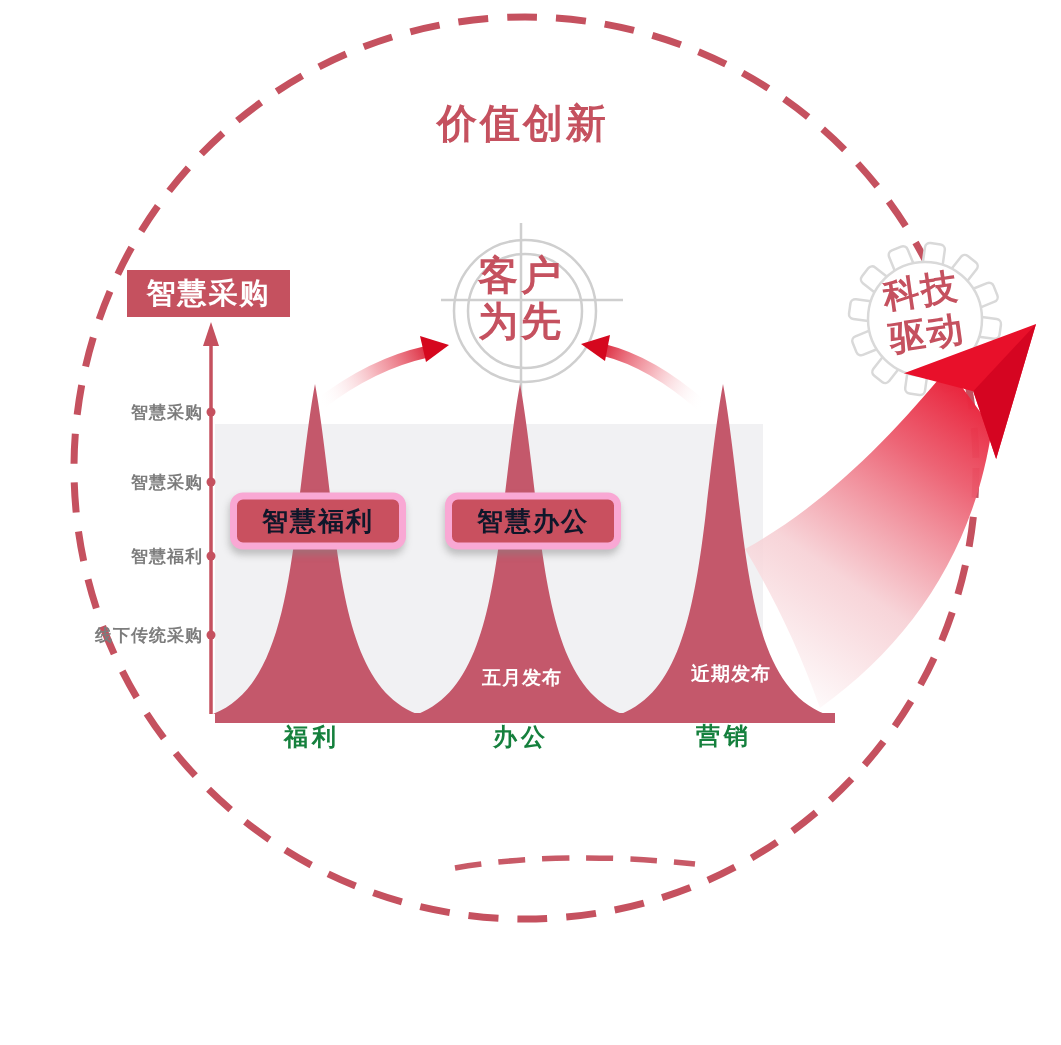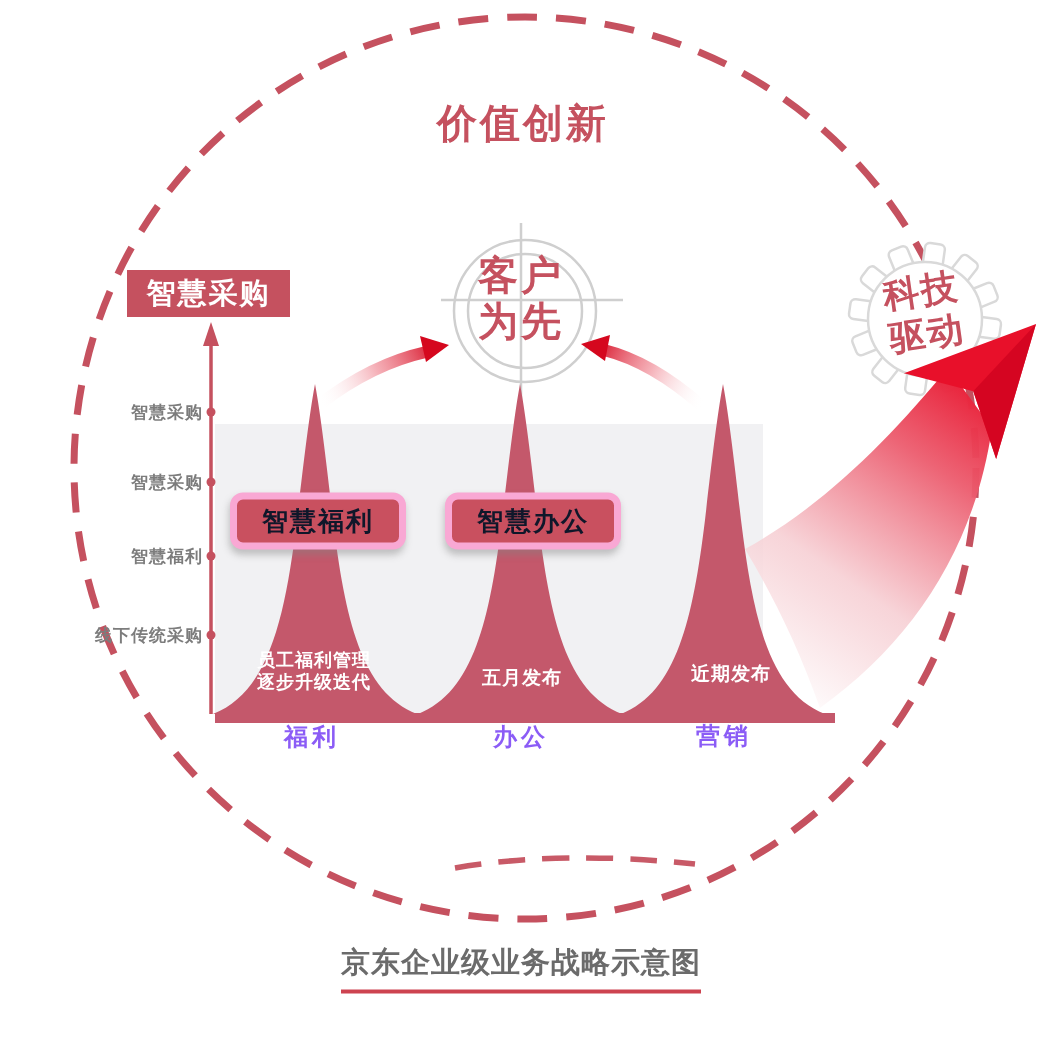--- a/index.html
+++ b/index.html
@@ -10,21 +10,21 @@
   .rose{color:#C5515F;}
   .banner{font-size:40px;letter-spacing:3px;}
   .target-text{font-size:40px;line-height:46px;letter-spacing:3px;text-align:right;}
   .target-text span{display:block;}
   .gear-text{font-size:36px;line-height:43px;letter-spacing:2px;text-align:center;
              transform:translate(-50%,-50%) rotate(-8deg);}
   .gear-text span{display:block;}
   .yaxis-box{position:absolute;left:127px;top:270px;width:163px;height:47px;background:#C5515F;
              color:#fff;font-size:29px;letter-spacing:2px;display:flex;align-items:center;justify-content:center;}
   .ylab{position:absolute;right:858px;transform:translateY(-50%);color:#7C7C7C;font-size:17px;letter-spacing:1px;}
-  .xlab{color:#8b5cf6;font-size:24px;letter-spacing:4px;}
+  .xlab{color:#15803d;font-size:24px;letter-spacing:4px;}
   .pill{position:absolute;transform:translate(-50%,-50%);background:#C9505F;color:#0f172a;
         font-size:26px;letter-spacing:2px;padding:4px 25px;border:7px solid #f9a8d4;border-radius:13px;
         box-shadow:-1px 5px 7px rgba(130,130,130,.45);white-space:nowrap;}
   .note{color:#fff;text-align:center;font-size:19px;line-height:22px;letter-spacing:1px;}
   .note span{display:block;}
   .note-small{font-size:18px;}
   .caption{color:#6B6B6B;font-size:29px;letter-spacing:1px;border-bottom:4px solid #CD4350;padding-bottom:7px;}
 </style>
 </head>
 <body>
@@ -127,26 +127,21 @@
 
 <div class="yaxis-box">智慧采购</div>
 <div class="ylab" style="top:412px;">智慧采购</div>
 <div class="ylab" style="top:482px;">智慧采购</div>
 <div class="ylab" style="top:556px;">智慧福利</div>
 <div class="ylab" style="top:635px;margin-left:18px;">线下传统采购</div>
 
 <div class="pill" style="left:318px;top:521px;">智慧福利</div>
 <div class="pill" style="left:533px;top:521px;">智慧办公</div>
 
-<div class="t note note-small" style="left:314px;top:671px;">
-  <span>员工福利管理</span>
-  <span>逐步升级迭代</span>
-</div>
 <div class="t note" style="left:522px;top:677px;">五月发布</div>
 <div class="t note" style="left:731px;top:673px;">近期发布</div>
 
 <div class="t xlab" style="left:312px;top:737px;">福利</div>
 <div class="t xlab" style="left:521px;top:737px;">办公</div>
 <div class="t xlab" style="left:724px;top:736px;">营销</div>
 
-<div class="t caption" style="left:521px;top:968px;">京东企业级业务战略示意图</div>
 
 </div>
 
 </body></html>

